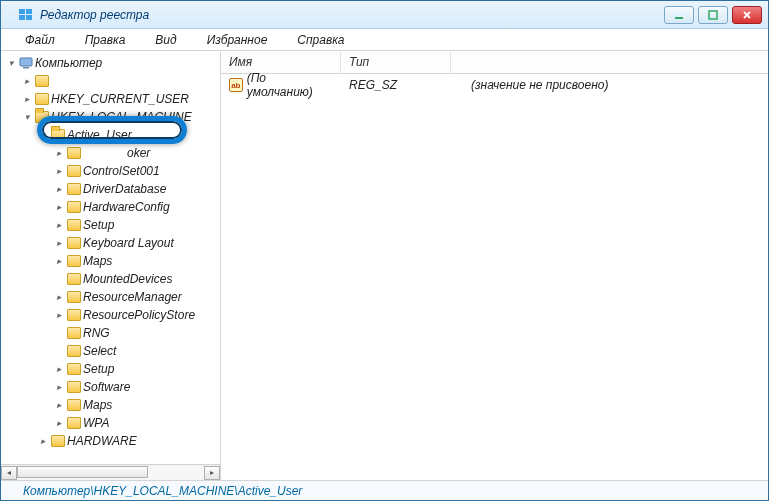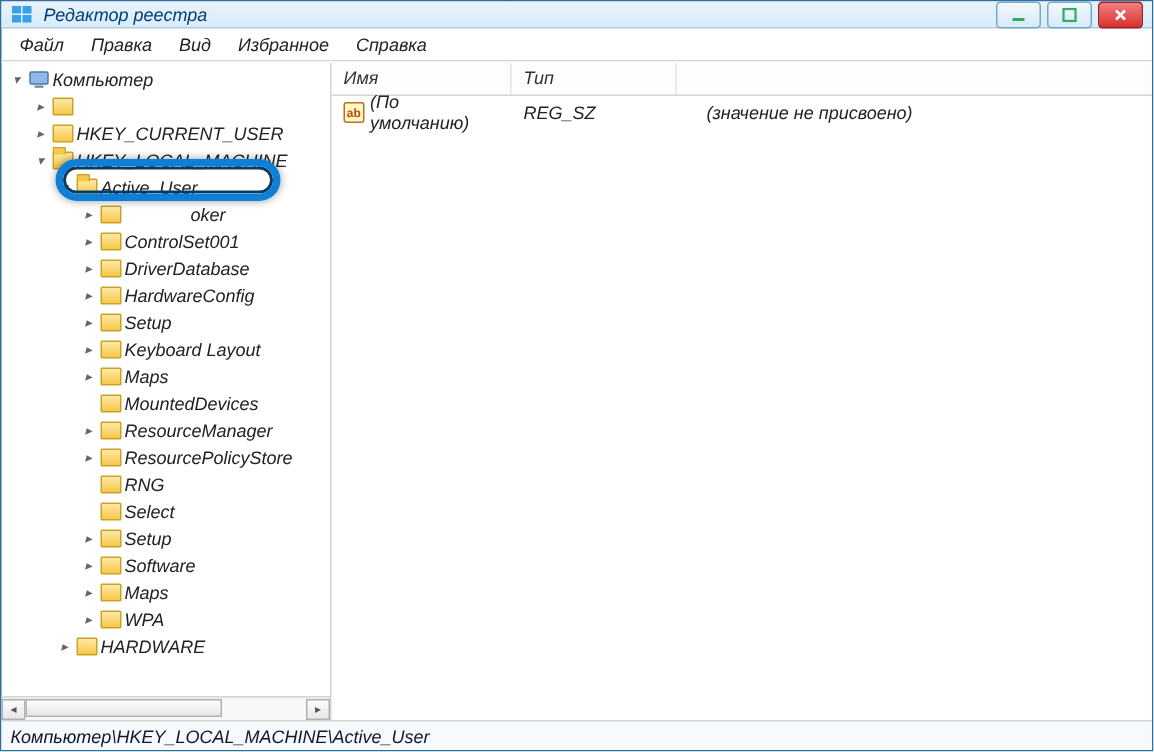--- a/index.html
+++ b/index.html
@@ -1,25 +1,25 @@
 <!DOCTYPE html>
 <html><head>
 <meta charset="utf-8">
 <style>
   * { box-sizing: border-box; margin: 0; padding: 0; }
   html, body { width: 769px; height: 501px; overflow: hidden; font-family: "Segoe UI", Tahoma, sans-serif; font-size: 12px; background: #fff; }
   .window { width: 769px; height: 501px; border: 1px solid #2a6fa0; display: flex; flex-direction: column; background: #fff; }
-  .titlebar { height: 18px; background: linear-gradient(#e9f3fb, #d8ecfb); display: flex; align-items: center; border-bottom: 1px solid #b2c9de; }
+  .titlebar { height: 28px; background: linear-gradient(#e9f3fb, #d8ecfb); display: flex; align-items: center; border-bottom: 1px solid #b2c9de; padding-left: 11px; }
   .title-icon { width: 16px; height: 16px; margin: 0 6px; display: inline-flex; }
   .title-text { color: #003c74; font-style: italic; flex: 1; }
   .win-buttons { display: flex; gap: 4px; margin-right: 6px; }
   .win-btn { width: 30px; height: 18px; border: 1px solid #7aa7c7; border-radius: 3px; background: linear-gradient(#f4fafe,#d6e9f8); display: flex; align-items: center; justify-content: center; font-size: 10px; color: #2a4; cursor: default; }
   .win-btn.close { background: linear-gradient(#f08080,#d83030); color: #fff; border-color: #a02020; }
   .menubar { height: 22px; display: flex; align-items: center; padding: 0 4px; gap: 2px; font-style: italic; color: #222; border-bottom: 1px solid #d4d4d4; }
-  .menu-item { padding: 2px 8px; cursor: default; }
+  .menu-item { padding: 2px 8px; cursor: default; margin-left: 12px; }
   .client { flex: 1; display: flex; min-height: 0; border-top: 1px solid #fff; }
   .tree-pane { width: 220px; border-right: 1px solid #d4d4d4; overflow: hidden; position: relative; display:flex; flex-direction:column; }
   .tree-scroll { flex:1; overflow: hidden; padding: 2px 0 2px 2px; }
   .tree ul { list-style: none; padding-left: 16px; }
   .tree > ul { padding-left: 2px; }
   .tree li { white-space: nowrap; }
   .row { display: flex; align-items: center; height: 18px; gap: 2px; font-style: italic; color: #222; }
   .expander { width: 12px; height: 12px; display: inline-flex; align-items: center; justify-content: center; color: #666; font-size: 9px; cursor: default; }
   .expander.empty { visibility: hidden; }
   .folder-icon { width: 14px; height: 12px; display:inline-block; background: linear-gradient(#ffe9a8,#f6c848); border:1px solid #c9a227; border-radius: 1px; position: relative; }
@@ -34,21 +34,21 @@
   .list-row { display:flex; align-items:center; height:18px; }
   .cell { padding:0 8px; font-style: italic; color:#222; }
   .cell.name { width:120px; display:flex; align-items:center; gap:4px; }
   .cell.type { width:110px; }
   .cell.data { flex:1;margin-left:12px; }
   .val-icon { width:14px; height:14px; display:inline-flex; align-items:center; justify-content:center; border:1px solid #c16f1f; background:#fef9c3; color:#c1440e; font-size:8px; font-weight:bold; font-style: normal; border-radius:2px; }
   .hscroll { height:16px; border-top:1px solid #d4d4d4; background:#f0f0f0; display:flex; align-items:center; }
   .hscroll .arrow { width:16px; height:14px; border:1px solid #b0b0b0; background:linear-gradient(#fdfdfd,#e6e6e6); display:flex; align-items:center; justify-content:center; font-size:8px; color:#555; }
   .hscroll .track { flex:1; height:14px; background:#f7f7f7; position:relative; }
   .hscroll .thumb { position:absolute; left:0; top:0; height:12px; width:70%; border:1px solid #b0b0b0; background:linear-gradient(#fdfdfd,#e6e6e6); }
-  .statusbar { height:20px; border-top:1px solid #d4d4d4; display:flex; align-items:center; padding:0 6px; font-style: italic; color:#0f172a; background:#f6faff; }
+  .statusbar { height:20px; border-top:1px solid #d4d4d4; display:flex; align-items:center; padding:0 22px; font-style: italic; color:#0369a1; background:#f6faff; }
   svg { display:block; }
 </style>
 </head>
 <body>
 
 <div class="window">
   <div class="titlebar">
     <span class="title-icon">
       <svg viewBox="0 0 16 16">
           <rect x="1" y="2" width="6" height="5" fill="#3aa0e8"></rect>

